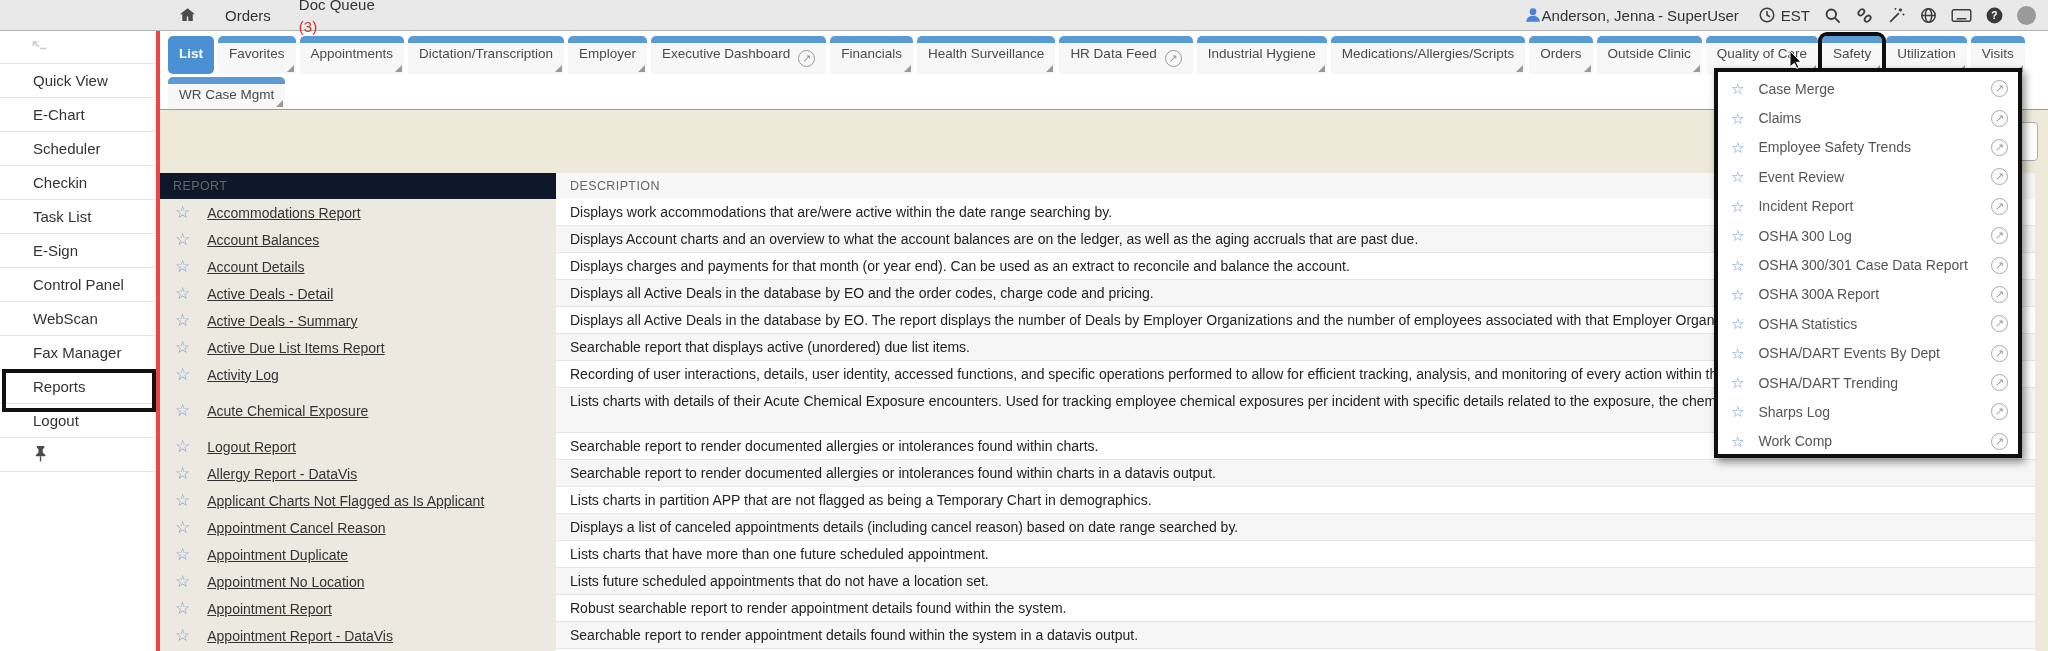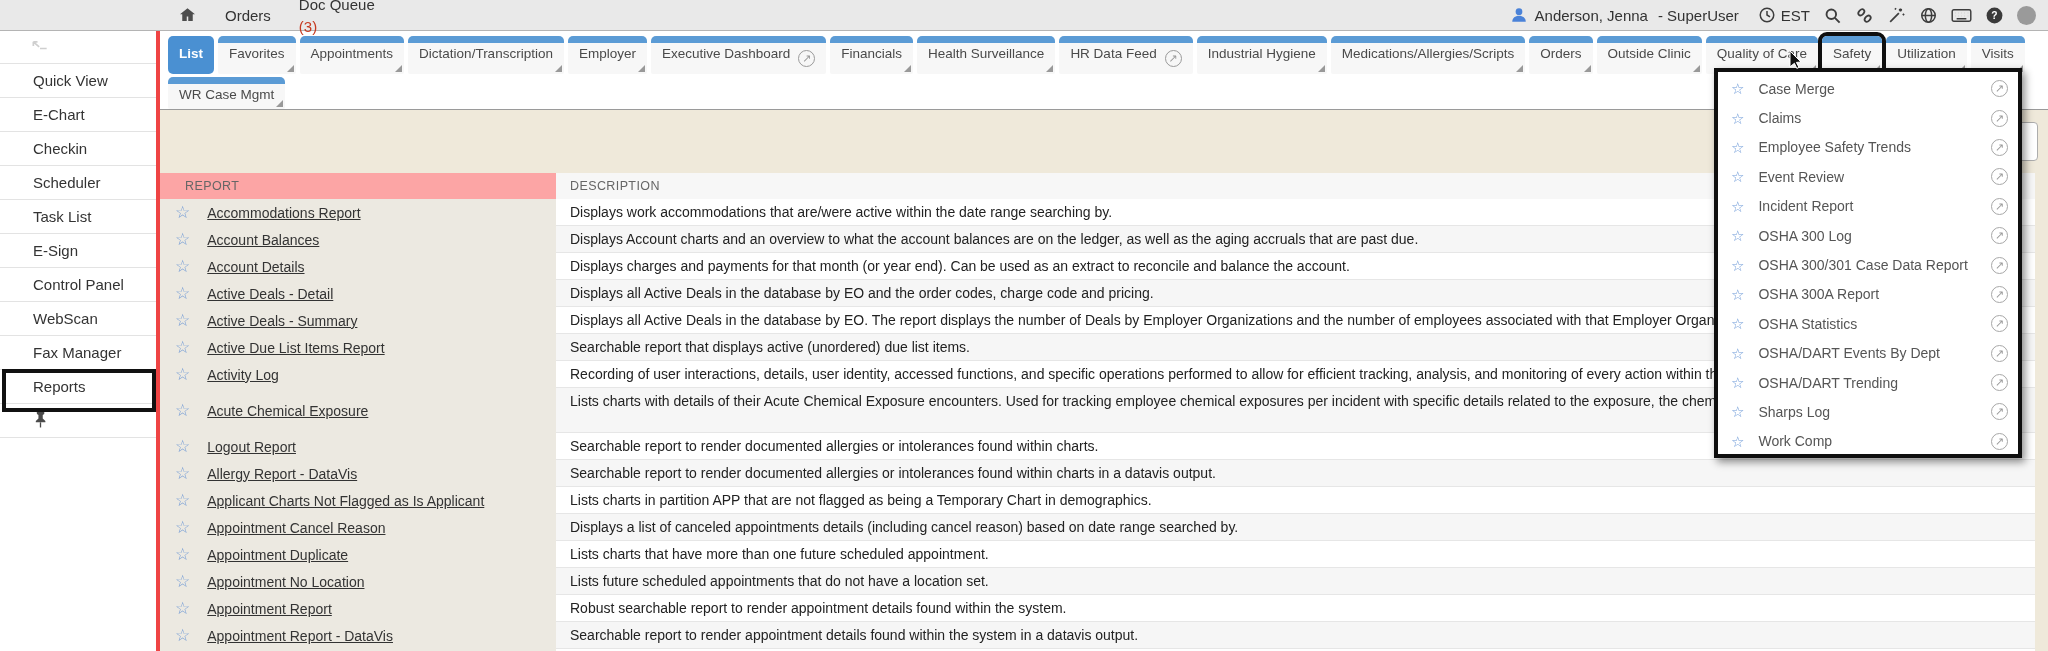--- a/index.html
+++ b/index.html
@@ -8,21 +8,21 @@
 
   
   .topbar { position:absolute; top:0; left:0; width:2048px; height:31px; background:#e9e9e9;
             border-bottom:1px solid #b4b4b4; display:flex; align-items:center; font-size:15px; color:#333; z-index:40; }
   .tb-left { display:flex; align-items:center; gap:28px; margin-left:178px; }
   .tb-home svg { display:block; }
   .tb-link { cursor:pointer; }
   .docq { display:flex; gap:5px;flex-direction:column; }
   .docq-count { color:#c63a21; }
   .tb-right { margin-left:auto; display:flex; align-items:center; gap:13px; margin-right:12px; }
-  .tb-user { display:flex; align-items:center; gap:7px; }
+  .tb-user { display:flex; align-items:center; }
   .tb-role { margin-left:3px;text-align:center; }
   .tb-tz { display:flex; align-items:center; gap:5px; margin-left:6px; }
   .tb-ico { display:flex; align-items:center; cursor:pointer; }
   .avatar-dot { width:19px; height:19px; border-radius:50%; background:#9a9a9a; }
 
   
   .sidebar { position:absolute; top:31px; left:0; width:160px; bottom:0; background:#fff;
              border-right:4px solid #ef4444; font-size:15px; color:#333; z-index:30; }
   .side-top { height:33px; border-bottom:1px solid #e3e3e3; display:flex; align-items:center; padding-left:30px; }
   .side-item { position:relative; height:34px; line-height:34px; padding-left:33px; border-bottom:1px solid #e3e3e3; cursor:pointer; }
@@ -49,21 +49,21 @@
   .tab.hilite { outline:4px solid #0f0f0f; z-index:6; }
 
   .band { position:absolute; left:0; top:80px; height:62px; width:100%; background:#efe9da; }
   .ghost-input { position:absolute; top:11px; right:10px; width:175px; height:39px; background:#fff;
                  border:1px solid #adadad; border-radius:4px; }
 
   
   .rpt-table { position:absolute; left:0; top:142px; right:13px; bottom:0; }
   .thead { display:flex; height:26px; }
   .th { font-size:12.5px; color:#666; letter-spacing:.4px; display:flex; align-items:center; }
-  .th.c1 { width:396px; background:#fca5a5; padding-left:25px; }
+  .th.c1 { width:396px; background:#0f172a; padding-left:13px; }
   .th.c2 { flex:1; background:#f7f7f7; padding-left:14px; }
   .ul-left  { position:absolute; left:0; top:26px; width:396px; bottom:0; background:#ece9e1; }
   .ul-right { position:absolute; left:396px; top:26px; right:0; bottom:0; background:#fff; }
   .tbody { position:absolute; left:0; top:26px; right:0; bottom:0; overflow:hidden; }
   .trow { display:flex; min-height:27px; }
   .c-rpt { width:396px; display:flex; align-items:center; padding-left:15px; }
   .star { color:#7aa0d6; font-size:17px; margin-right:17px; line-height:1; }
   .rlink { font-size:14px; color:#333; text-decoration:underline; cursor:pointer; white-space:nowrap; }
   .c-desc { flex:1; display:flex; align-items:center; padding-left:14px; border-bottom:1px solid #e6e6e6;
             background:#ffffff; font-size:14px; color:#222; white-space:nowrap; overflow:hidden; }
@@ -171,25 +171,25 @@
 
       <div class="side-item">
         <span>Quick View</span>
       </div>
 
       <div class="side-item">
         <span>E-Chart</span>
       </div>
 
       <div class="side-item">
+        <span>Scheduler</span>
+      </div>
+
+      <div class="side-item">
         <span>Checkin</span>
-      </div>
-
-      <div class="side-item">
-        <span>Scheduler</span>
       </div>
 
       <div class="side-item">
         <span>Task List</span>
       </div>
 
       <div class="side-item">
         <span>E-Sign</span>
       </div>
 
@@ -202,20 +202,23 @@
       </div>
 
       <div class="side-item">
         <span>Fax Manager</span>
       </div>
 
       <div class="side-item hilite">
         <span>Reports</span>
       </div>
 
+      <div class="side-item">
+        <span>Logout</span>
+      </div>
     </div>
   <div class="side-pin">
     <span>
       <svg width="15" height="17" viewBox="0 0 16 18" fill="#4a4a4a">
           <path d="M4 1h8v2.2l-1.6 1V8l2.8 2.6V12H3v-1.4L5.8 8V4.2L4.2 3.2z"></path>
           <rect x="7.3" y="12" width="1.4" height="5.5"></rect>
         </svg>
     </span>
   </div>
 </aside>

